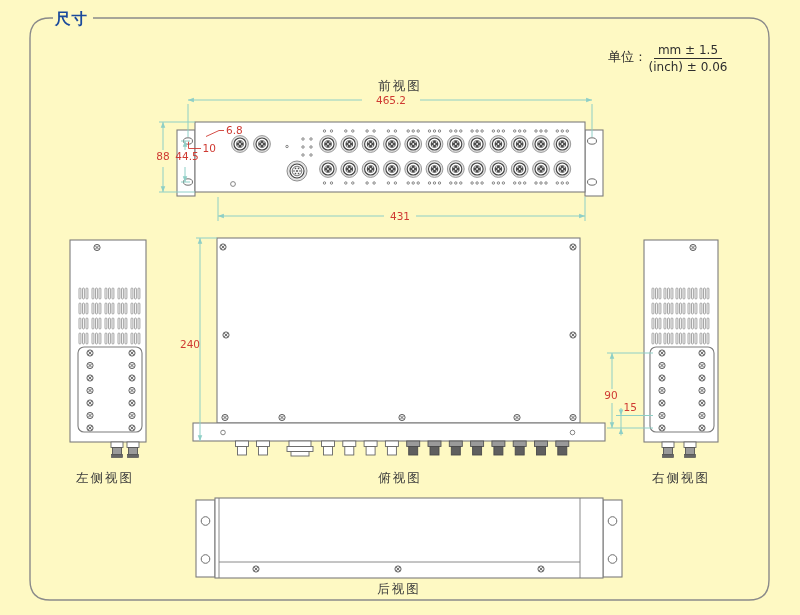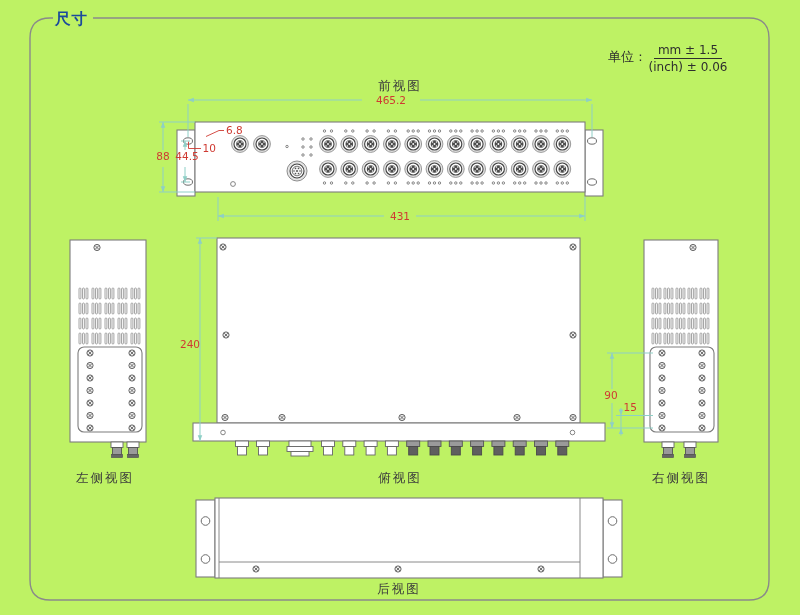--- a/index.html
+++ b/index.html
@@ -1,16 +1,16 @@
 <!DOCTYPE html>
 <html style="--accent_blue: #1b4a9c; --dim_line: #8ecfc6; --dim_text: #cf3a32; --outline: #7d7d7d; --label: #3c3c3c; --border: #8a8a8a;"><head>
 <meta charset="utf-8">
 <style>
   html,body{margin:0;padding:0;background:#fff;}
-  #stage{position:relative;width:800px;height:615px;background:#bef264;overflow:hidden;}
+  #stage{position:relative;width:800px;height:615px;background:#fef9c3;overflow:hidden;}
   svg{position:absolute;top:0;left:0;}
   text{font-family:"DejaVu Sans","Liberation Sans",sans-serif;}
   .title{font-size:15.5px;font-weight:700;fill:var(--accent_blue);letter-spacing:1px;}
   .unit-label{font-size:13px;fill:#2e2e2e;}
   .unit-frac{font-size:12px;fill:#2e2e2e;}
   .vlabel{font-size:12.5px;fill:var(--label);letter-spacing:2px;}
   .dimt{font-size:10.5px;fill:var(--dim_text);}
   .frame{stroke:var(--border);fill:none;stroke-width:1.4;}
   .dl{stroke:var(--dim_line);stroke-width:1;fill:none;}
   .rl{stroke:var(--dim_text);stroke-width:0.9;fill:none;}

